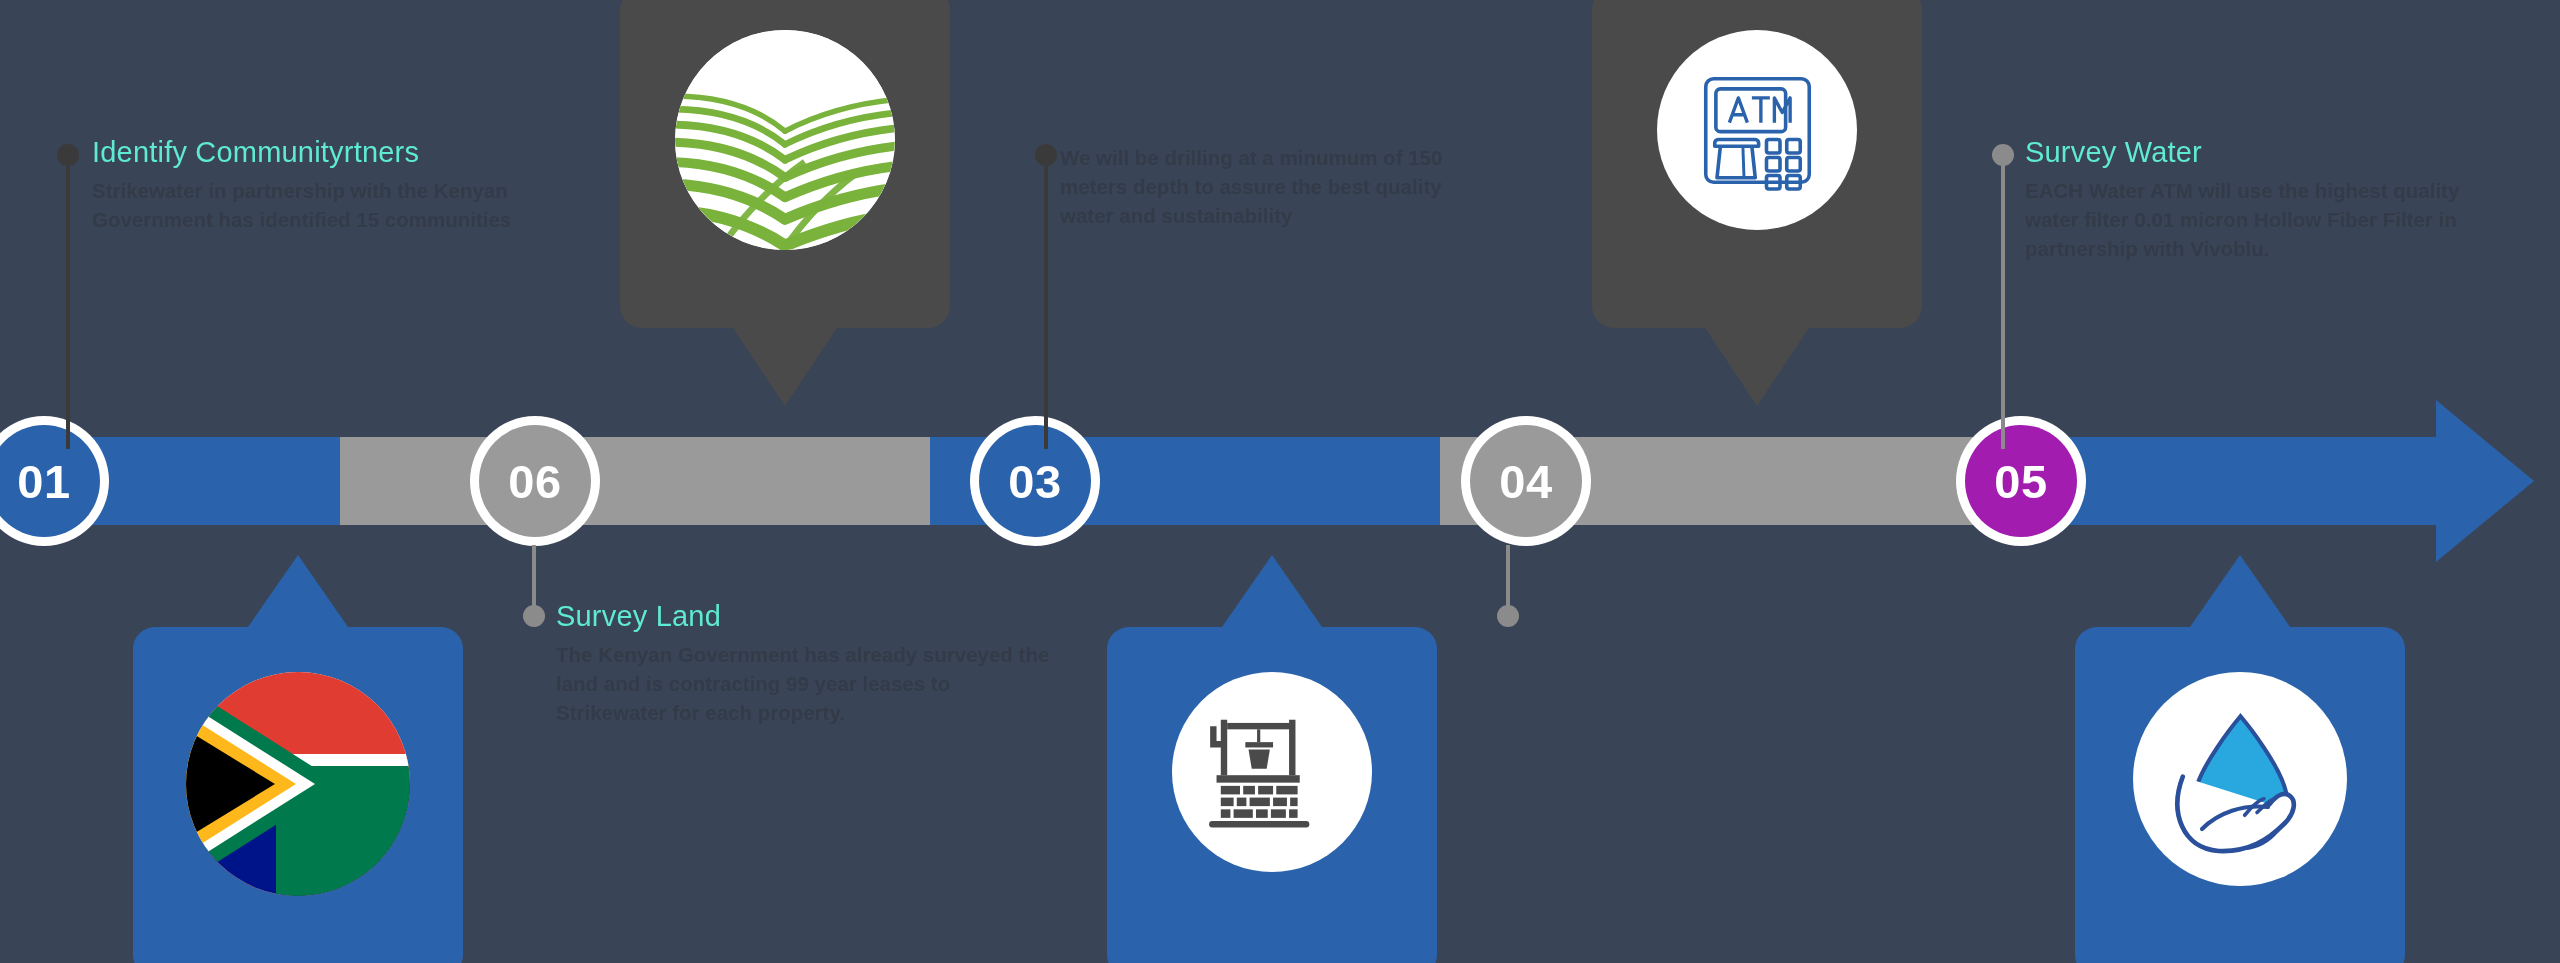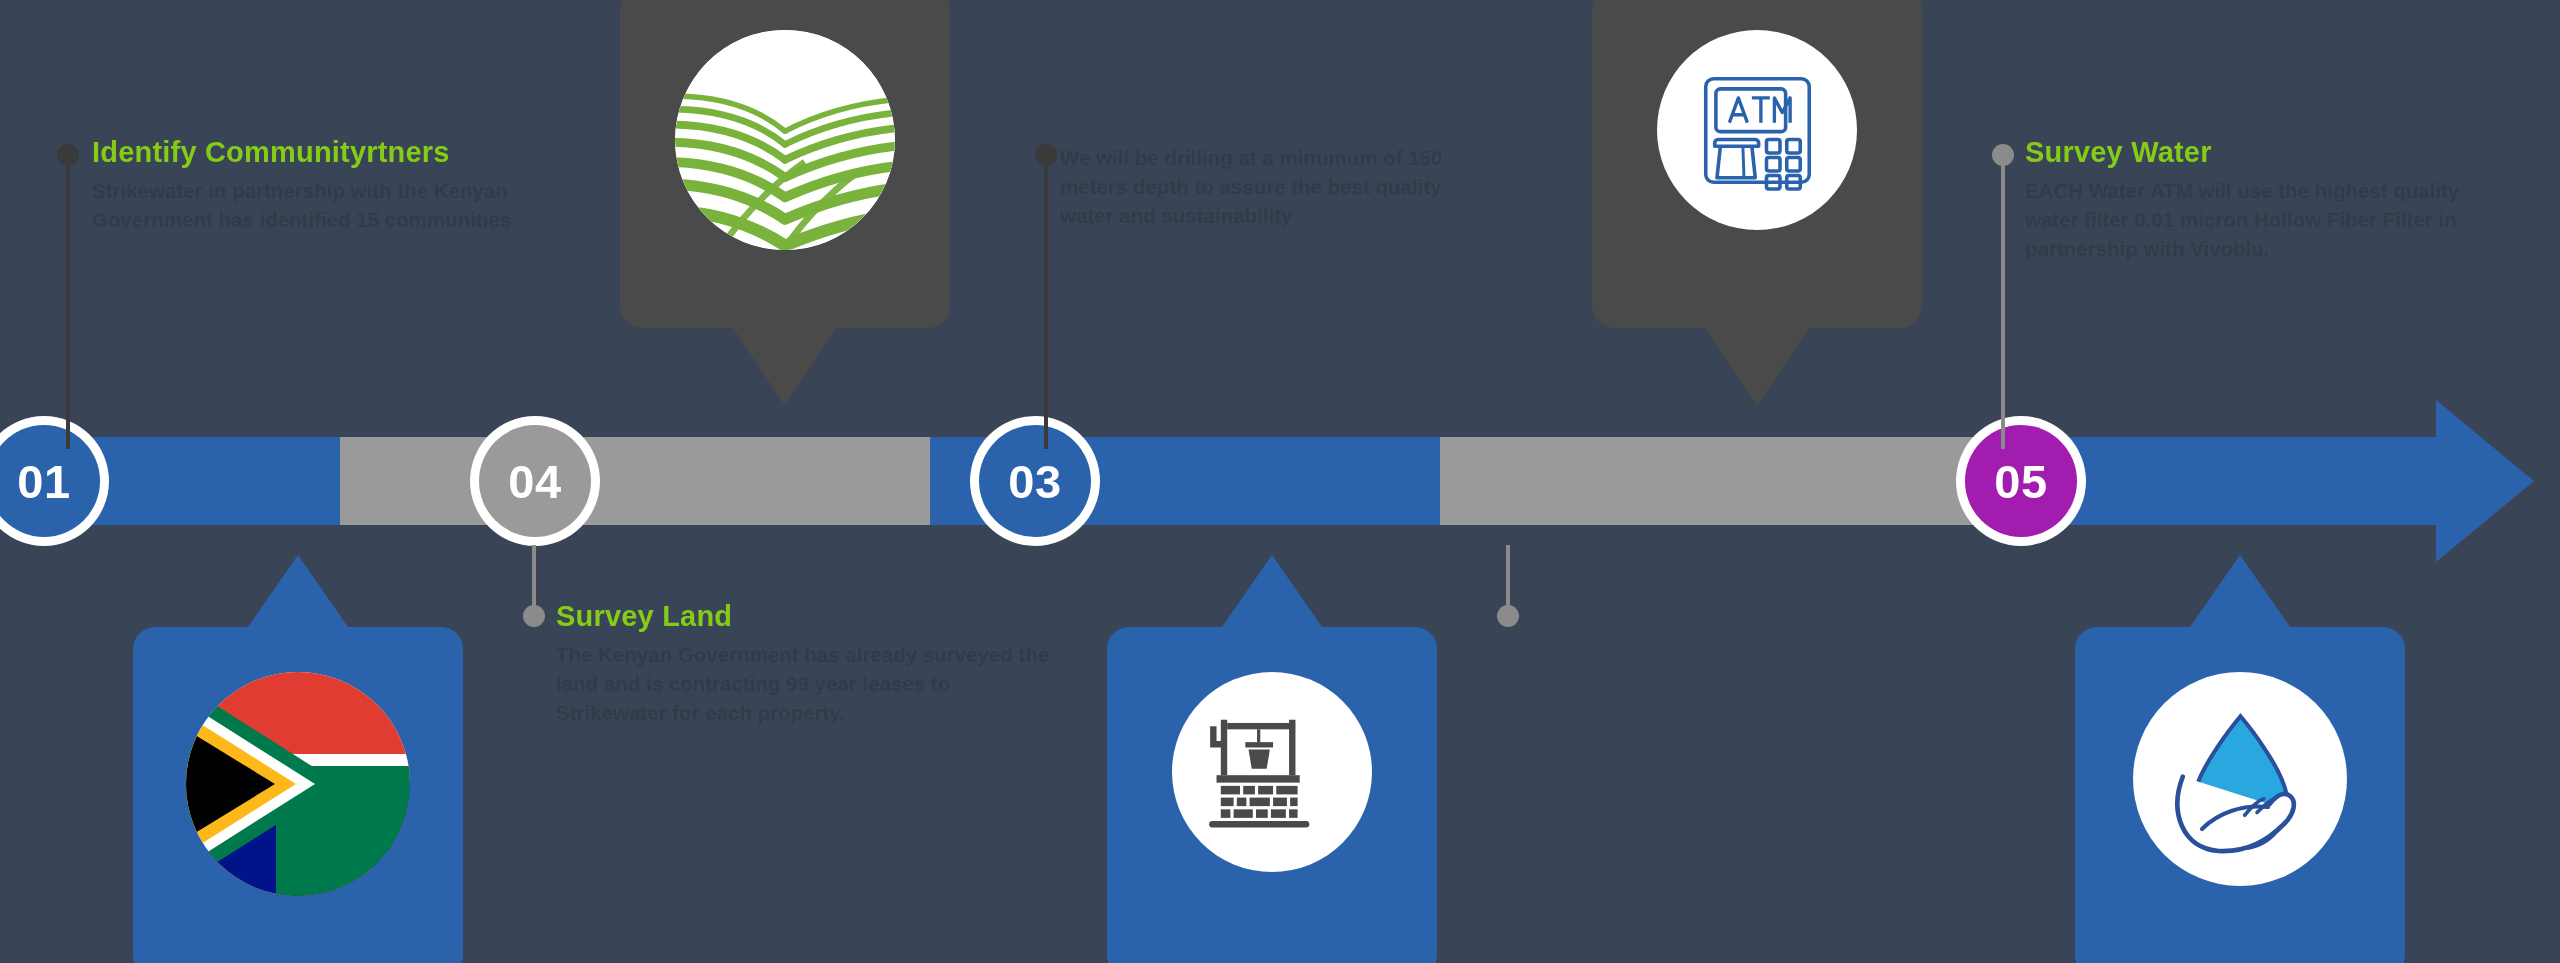--- a/index.html
+++ b/index.html
@@ -48,21 +48,21 @@
   .block { position:absolute; }
   .pin { position:absolute; width:22px; }
   .pin .dot {
     width:22px; height:22px; border-radius:50%;
     position:absolute; left:0;
   }
   .pin .stem {
     position:absolute; left:9px; width:4px;
   }
   .block .title {
-    color:#84cc16; font-size:29px; font-weight:bold; white-space:nowrap;
+    color:#5eead4; font-size:29px; font-weight:normal; white-space:nowrap;
     letter-spacing:0.2px;
   }
   .block .body {
     color:#333b48; font-size:20.5px; font-weight:bold; line-height:29px;
     margin-top:7px;
   }
 
   
   .flag { position:relative; width:100%; height:100%; background:#e03c31; }
   .flag .bottom { position:absolute; left:0; right:0; bottom:0; height:50%; background:#001489; }
@@ -100,24 +100,27 @@
   <div class="bar-seg" style="left:2010px; width:440px; background:#2a63ab;"></div>
 
   <div class="bar-arrow" style="left:2436px;">
     <div class="tri" style="border-left:98px solid #2a63ab;"></div>
   </div>
 
   <div class="node" style="left:-21px;">
     <div class="inner" style="background:#2a63ab;">01</div>
   </div>
   <div class="node" style="left:470px;">
-    <div class="inner" style="background:#9a9a9a;">04</div>
+    <div class="inner" style="background:#9a9a9a;">06</div>
   </div>
   <div class="node" style="left:970px;">
     <div class="inner" style="background:#2a63ab;">03</div>
+  </div>
+  <div class="node" style="left:1461px;">
+    <div class="inner" style="background:#9a9a9a;">04</div>
   </div>
   <div class="node" style="left:1956px;">
     <div class="inner" style="background:#a21caf;">05</div>
   </div>
 
   <div class="card" style="left:620px; top:-12px; width:330px; height:340px; background:#4a4a4a;">
     <div class="badge" style="top:42px; width:220px; height:220px;">
       <svg viewBox="0 0 200 200" width="220" height="220" aria-hidden="true">
         <defs>
             <clipPath id="cF">

